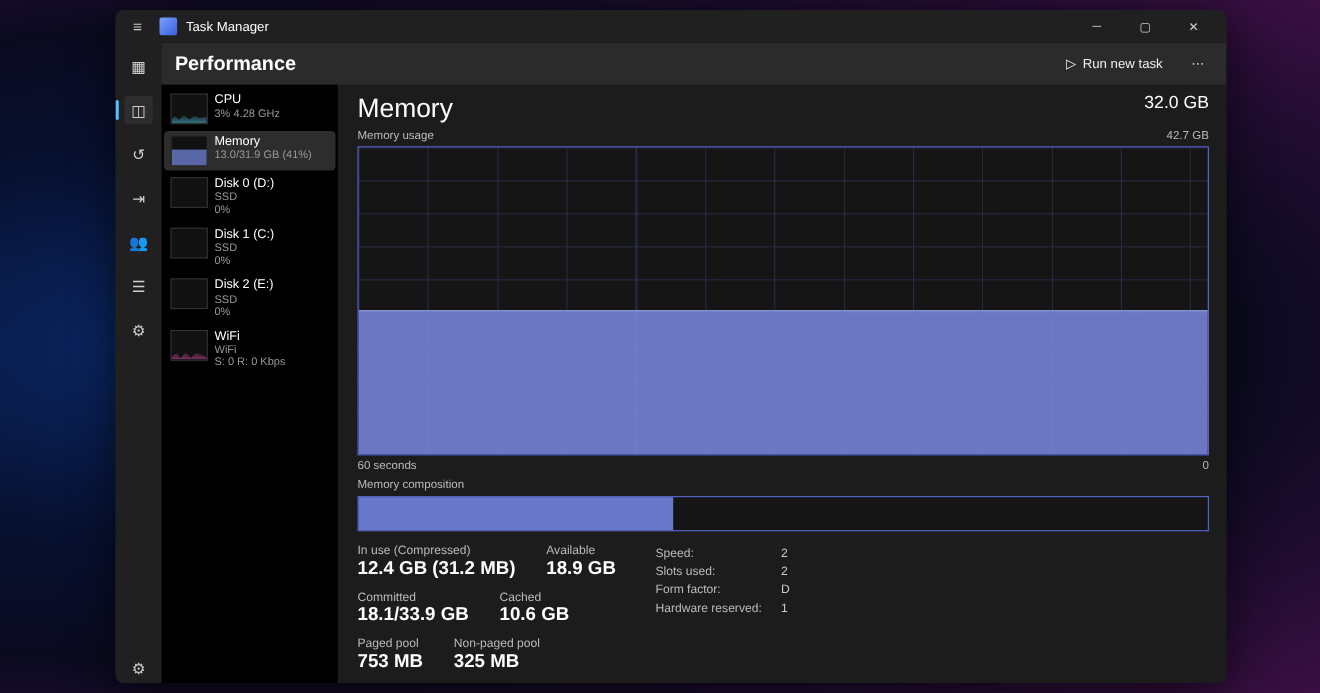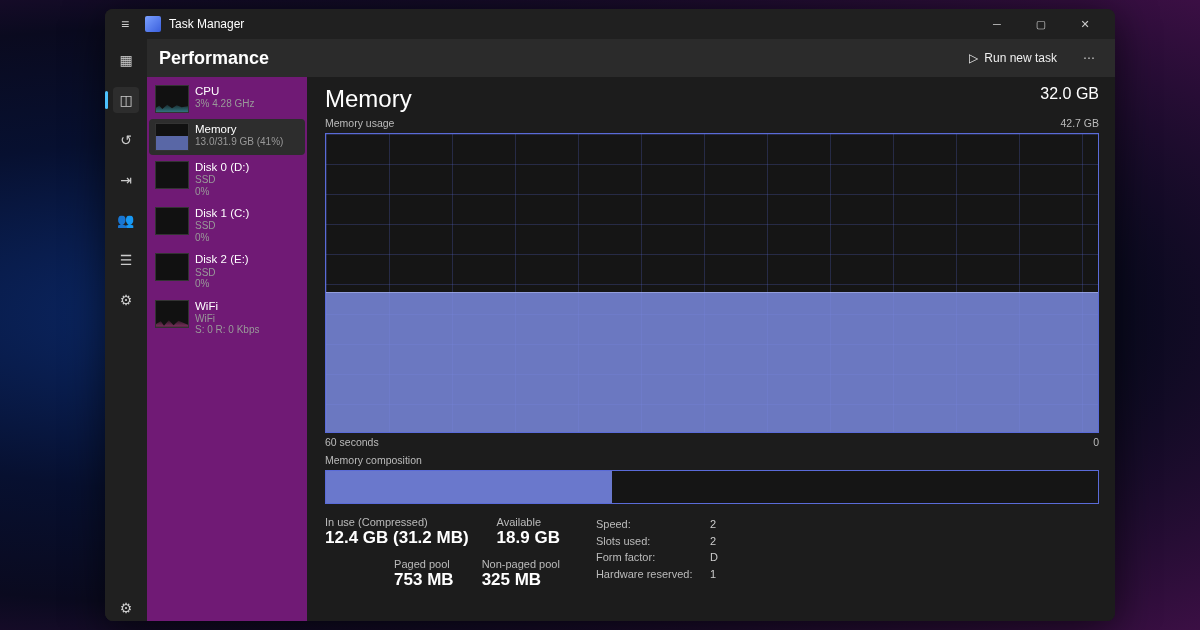--- a/index.html
+++ b/index.html
@@ -36,21 +36,21 @@
   .content { flex:1; display:flex; flex-direction:column; background:#1c1c1c; min-width:0; }
   .toolbar {
     height: 38px; background:#2b2b2b; display:flex; align-items:center; padding:0 12px; gap:10px;
   }
   .toolbar .page-title { font-size:18px; font-weight:600; }
   .toolbar .tspacer { flex:1; }
   .run-btn { display:flex; align-items:center; gap:6px; padding:4px 8px; border-radius:4px; cursor:pointer; font-size:12px; color:#eee; }
   .more-btn { width:28px; text-align:center; cursor:pointer; color:#ccc; }
 
   .perf { flex:1; display:flex; min-height:0; }
-  .sidebar { width:160px; background:#701a75; overflow:hidden; padding-top:4px; }
+  .sidebar { width:160px; background:#000000; overflow:hidden; padding-top:4px; }
   .sb-item { padding:4px 6px; display:flex; gap:6px; cursor:pointer; border-radius:4px; margin:0 2px 2px 2px; }
   .sb-item.sel { background:#2d2d2d; }
   .thumb { width:34px; height:28px; background:#111; border:1px solid #333; position:relative; overflow:hidden; flex-shrink:0; }
   .sb-text { display:flex; flex-direction:column; line-height:1.15; overflow:hidden; }
   .sb-name { font-size:11.5px; color:#fff; white-space:nowrap; }
   .sb-sub { font-size:10px; color:#999; white-space:nowrap; overflow:hidden; text-overflow:ellipsis; }
 
   
   .spark-cpu::after { content:""; position:absolute; left:0; right:0; bottom:0; height:40%; background:linear-gradient(to top, rgba(70,180,200,.6), transparent); clip-path: polygon(0 100%,0 60%,10% 40%,20% 70%,35% 30%,50% 65%,65% 35%,80% 55%,100% 45%,100% 100%); }
   .spark-mem::after { content:""; position:absolute; left:0; right:0; bottom:0; height:55%; background:rgba(120,140,230,.7); }
@@ -87,21 +87,21 @@
   .axis .r { margin-left:auto; }
 
   .comp-label { font-size:10.5px; color:#bbb; margin-top:6px; }
   .comp-bar { margin-top:4px; height:34px; border:1px solid #5a6bd8; background:#151515; display:flex; }
   .comp-used { background:#6a78cc; width:37%; }
 
   .stats { display:flex; gap:36px; margin-top:12px; font-size:11px; color:#bbb; }
   .col { display:flex; flex-direction:column; gap:4px; }
   .lbl { font-size:11px; color:#bbb; }
   .val { font-size:17px; color:#fff; font-weight:700; }
-  .rowpair { display:flex; gap:28px;justify-content:flex-end; }
+  .rowpair { display:flex; gap:28px; }
   .kv-table { font-size:11px; color:#ccc; }
   .kv-table div { display:flex; gap:14px; line-height:1.5; }
   .kv-table .k { color:#bbb; min-width:100px; }
 </style>
 </head>
 <body>
 
 <div class="window">
   <div class="titlebar">
     <div class="hamburger">≡</div>
@@ -215,20 +215,30 @@
                   <div class="lbl">In use (Compressed)</div>
                   <div class="val">12.4 GB (31.2 MB)</div>
                 </div>
                 <div>
                   <div class="lbl">Available</div>
                   <div class="val">18.9 GB</div>
                 </div>
               </div>
               <div class="rowpair" style="margin-top:6px;">
                 <div>
+                  <div class="lbl">Committed</div>
+                  <div class="val">18.1/33.9 GB</div>
+                </div>
+                <div>
+                  <div class="lbl">Cached</div>
+                  <div class="val">10.6 GB</div>
+                </div>
+              </div>
+              <div class="rowpair" style="margin-top:6px;">
+                <div>
                   <div class="lbl">Paged pool</div>
                   <div class="val">753 MB</div>
                 </div>
                 <div>
                   <div class="lbl">Non-paged pool</div>
                   <div class="val">325 MB</div>
                 </div>
               </div>
             </div>
             <div class="kv-table">

